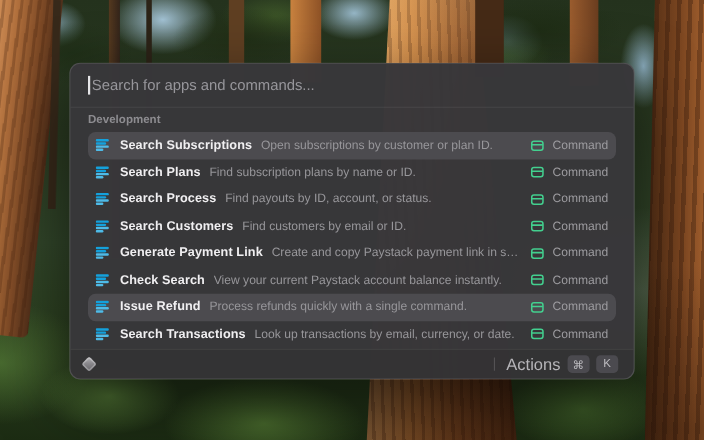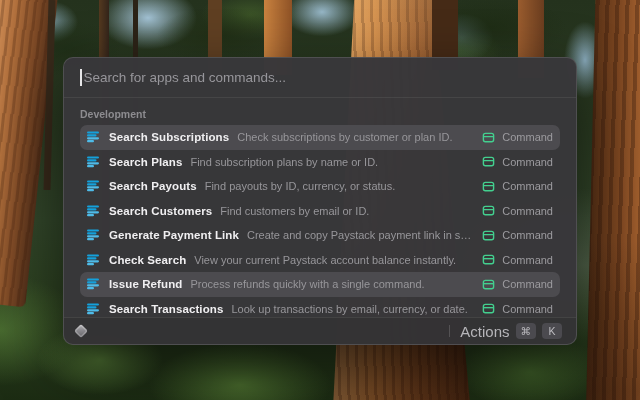--- a/index.html
+++ b/index.html
@@ -58,21 +58,21 @@
     background:rgba(56,55,58,0.985); border:1px solid rgba(255,255,255,0.12);
     border-radius:10px; box-shadow:0 24px 60px rgba(0,0,0,0.55); overflow:hidden; }
 
   .search-row { display:flex; align-items:center; height:40px; padding:0 16px;
     border-bottom:1px solid rgba(255,255,255,0.07); }
   .caret { width:1.5px; height:17px; background:#e6e6e8; margin-right:2px; }
   .search-input { flex:1; background:transparent; border:none; outline:none;
     font-family:"Liberation Sans",sans-serif; font-size:13.5px; color:#ececee; }
   .search-input::placeholder { color:#97969b; }
 
-  .list { position:absolute; top:41px; left:0; right:0; bottom:27px; overflow:hidden; padding-top:5px; }
+  .list { position:absolute; top:41px; left:0; right:0; bottom:27px; overflow:hidden; }
   .section-header { padding:4px 16px 5px; font-size:10.5px; font-weight:600; color:#8d8c90; }
   .row { display:flex; align-items:center; height:24.5px; margin:0 16px; padding:0 7px;
     border-radius:7px; gap:0; }
   .row.selected { background:#4c4b4f; }
   .cmd-icon { width:12px; height:12px; flex:0 0 auto; margin-right:10px; display:block; }
   .row-title { font-size:11.5px; font-weight:700; color:#f0eff1; white-space:nowrap; letter-spacing:0.1px; }
   .row-sub { font-size:11px; color:#97969a; white-space:nowrap; overflow:hidden;
     text-overflow:ellipsis; margin-left:8px; min-width:0; flex:0 1 auto; }
   .spacer { flex:1 1 0; min-width:6px; }
   .row-right { display:flex; align-items:center; gap:7px; flex:0 0 auto; }
@@ -123,21 +123,21 @@
       <div class="section-header">Development</div>
 
       <div class="row selected">
         <svg class="cmd-icon" viewBox="0 0 12 12">
             <rect x="0" y="0.4" width="12" height="2.2" rx="1.1" fill="#14a1dc"></rect>
             <rect x="0" y="3.3" width="9.5" height="2.2" rx="1.1" fill="#14a1dc"></rect>
             <rect x="0" y="6.2" width="12" height="2.2" rx="1.1" fill="#4ebbe8"></rect>
             <rect x="0" y="9.1" width="7" height="2.2" rx="1.1" fill="#4ebbe8"></rect>
           </svg>
         <span class="row-title">Search Subscriptions</span>
-        <span class="row-sub">Check subscriptions by customer or plan ID.</span>
+        <span class="row-sub">Open subscriptions by customer or plan ID.</span>
         <span class="spacer"></span>
         <span class="row-right">
           <svg class="type-icon" viewBox="0 0 14 14">
               <rect x="1.5" y="2.5" width="11" height="9" rx="2.2" fill="none" stroke="#43d08f" stroke-width="1.5"></rect>
               <line x1="1.7" y1="6.1" x2="12.3" y2="6.1" stroke="#43d08f" stroke-width="1.5"></line>
             </svg>
           <span class="type-label">Command</span>
         </span>
       </div>
 
@@ -160,22 +160,22 @@
         </span>
       </div>
 
       <div class="row">
         <svg class="cmd-icon" viewBox="0 0 12 12">
             <rect x="0" y="0.4" width="12" height="2.2" rx="1.1" fill="#14a1dc"></rect>
             <rect x="0" y="3.3" width="9.5" height="2.2" rx="1.1" fill="#14a1dc"></rect>
             <rect x="0" y="6.2" width="12" height="2.2" rx="1.1" fill="#4ebbe8"></rect>
             <rect x="0" y="9.1" width="7" height="2.2" rx="1.1" fill="#4ebbe8"></rect>
           </svg>
-        <span class="row-title">Search Payouts</span>
-        <span class="row-sub">Find payouts by ID, currency, or status.</span>
+        <span class="row-title">Search Process</span>
+        <span class="row-sub">Find payouts by ID, account, or status.</span>
         <span class="spacer"></span>
         <span class="row-right">
           <svg class="type-icon" viewBox="0 0 14 14">
               <rect x="1.5" y="2.5" width="11" height="9" rx="2.2" fill="none" stroke="#43d08f" stroke-width="1.5"></rect>
               <line x1="1.7" y1="6.1" x2="12.3" y2="6.1" stroke="#43d08f" stroke-width="1.5"></line>
             </svg>
           <span class="type-label">Command</span>
         </span>
       </div>
 

